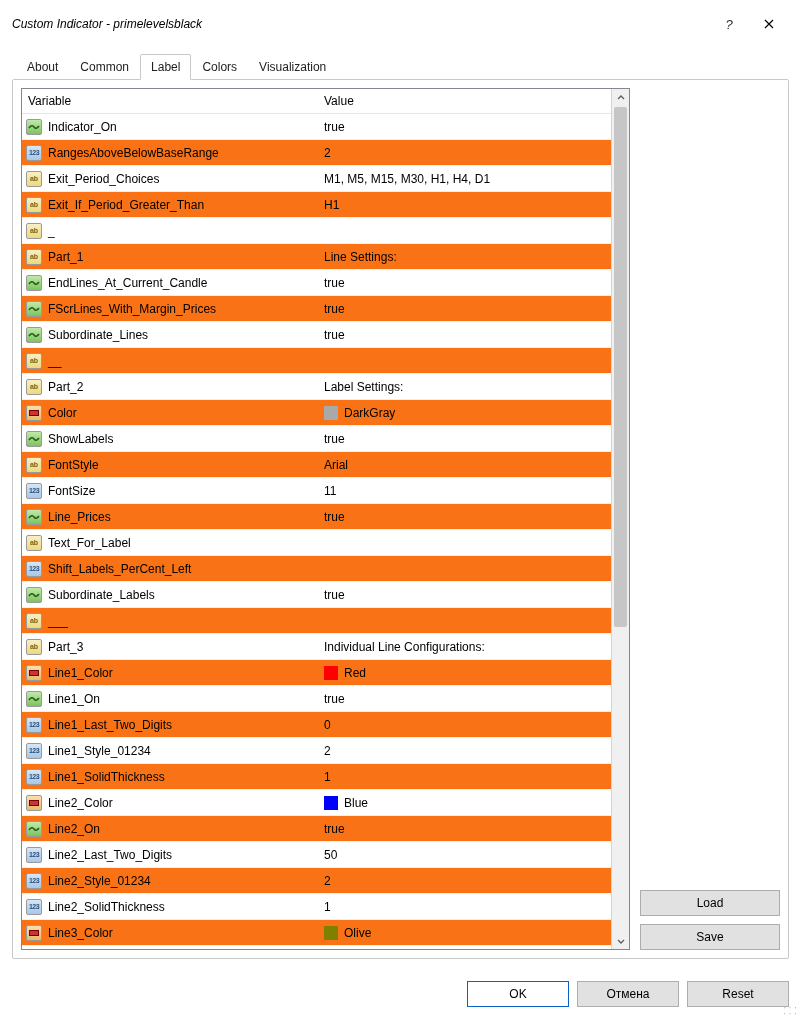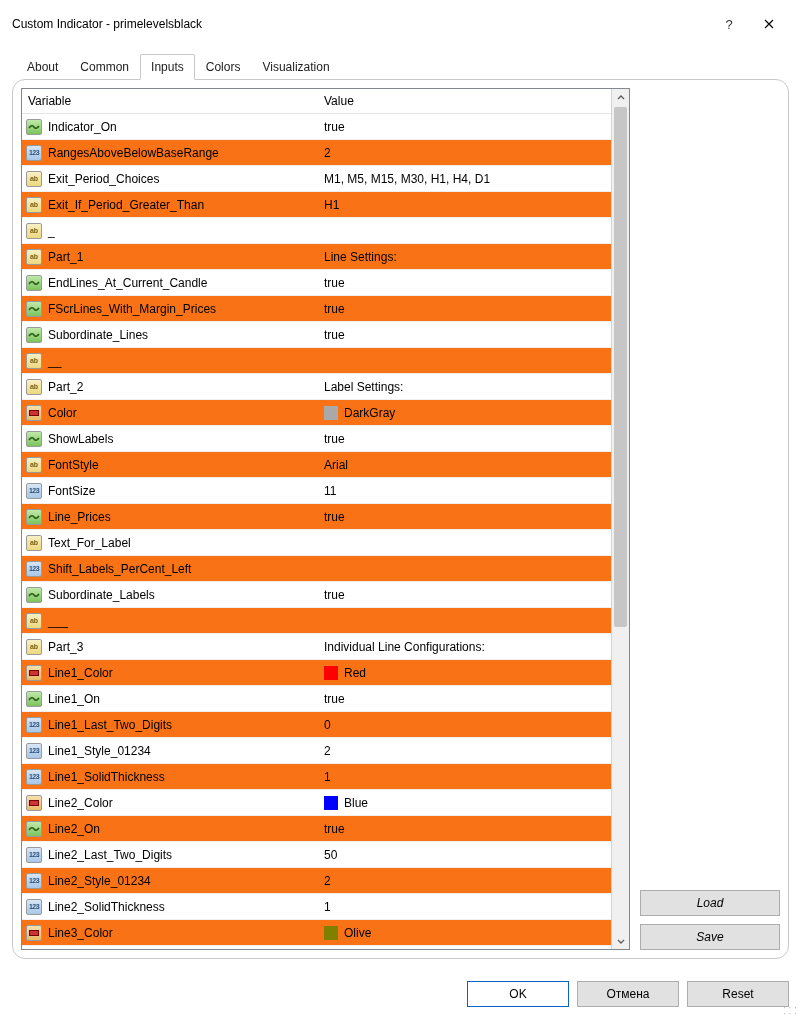--- a/index.html
+++ b/index.html
@@ -1,26 +1,26 @@
 <!DOCTYPE html>
 <html><head>
 <meta charset="utf-8">
 <style>
   html,body{margin:0;padding:0;font-family:"Segoe UI",Tahoma,Arial,sans-serif;font-size:12px;color:#000;background:#fff;}
   .window{width:801px;height:1019px;box-sizing:border-box;position:relative;padding:10px 12px 12px 12px;}
-  .titlebar{display:flex;align-items:center;height:28px;}
+  .titlebar{display:flex;align-items:center;height:28px;font-style:italic;}
   .titlebar .title{font-size:12px;}
   .titlebar .spacer{flex:1;}
   .titlebar .ctl{width:40px;height:28px;display:flex;align-items:center;justify-content:center;font-size:13px;color:#333;}
   .titlebar .help{font-family:Arial;}
   .titlebar .close svg{width:10px;height:10px;}
   .tabs{display:flex;margin-top:16px;padding-left:4px;}
   .tab{padding:5px 10px;border:1px solid transparent;border-bottom:none;font-size:12px;color:#222;cursor:default;}
   .tab.active{border-color:#c9c9c9;border-bottom:1px solid #fff;background:#fff;position:relative;z-index:2;border-radius:2px 2px 0 0;}
-  .panel{border:1px solid #c9c9c9;border-radius:13px;margin-top:-1px;padding:8px;display:flex;height:880px;box-sizing:border-box;}
+  .panel{border:1px solid #c9c9c9;border-radius:2px;margin-top:-1px;padding:8px;display:flex;height:880px;box-sizing:border-box;}
   .grid-wrap{flex:1;display:flex;border:1px solid #828790;background:#fff;min-width:0;}
   .grid{flex:1;overflow:hidden;position:relative;}
   .grid-header{display:flex;border-bottom:1px solid #e5e5e5;height:24px;align-items:center;}
   .grid-header .col{padding-left:6px;font-size:12px;color:#000;}
   .col-var{width:296px;box-sizing:border-box;}
   .col-val{flex:1;}
   .rows{}
   .row{display:flex;height:25px;align-items:center;border-bottom:1px solid #f0f0f0;}
   .row.even{background:#f97316;}
   .cell-var{width:296px;display:flex;align-items:center;padding-left:4px;box-sizing:border-box;}
@@ -37,21 +37,21 @@
   .ico.str span{font-size:7px;font-weight:bold;color:#7a5e12;}
   .ico.clr{background:linear-gradient(#f8e0b0,#e8b968);} 
   .ico.clr::after{content:"";width:8px;height:4px;background:#c33;border:1px solid #700;display:block;}
   .swatch{width:14px;height:14px;margin-right:6px;flex:0 0 14px;}
   .vscroll{width:17px;background:#f0f0f0;border-left:1px solid #d4d4d4;position:relative;}
   .vscroll .arrow{position:absolute;left:0;right:0;height:17px;display:flex;align-items:center;justify-content:center;}
   .vscroll .arrow.up{top:0;}
   .vscroll .arrow.down{bottom:0;}
   .vscroll .thumb{position:absolute;left:2px;right:2px;top:18px;height:520px;background:#c6c6c6;border-radius:2px;}
   .vscroll svg{width:8px;height:8px;}
-  .side{width:140px;margin-left:10px;display:flex;flex-direction:column;justify-content:flex-end;gap:8px;font-style:italic;}
+  .side{width:140px;margin-left:10px;display:flex;flex-direction:column;justify-content:flex-end;gap:8px;}
   .btn{height:24px;border:1px solid #adadad;background:#e1e1e1;font-size:12px;display:flex;align-items:center;justify-content:center;cursor:default;}
   .footer{position:absolute;bottom:12px;right:12px;display:flex;gap:8px;align-items:center;}
   .footer .btn{width:100px;}
   .footer .btn.primary{border:1.5px solid #0b61c4;background:#fff;}
   .grip{position:absolute;right:2px;bottom:2px;color:#b8b8b8;font-size:10px;line-height:6px;letter-spacing:2px;}
 </style>
 </head>
 <body>
 
 <div class="window">
@@ -63,21 +63,21 @@
     <span class="ctl close">
       <svg viewBox="0 0 10 10">
           <path d="M1 1 L9 9 M9 1 L1 9" stroke="#000" stroke-width="1.2" fill="none"></path>
         </svg>
     </span>
   </div>
 
   <div class="tabs" id="tabs">
       <div class="tab">About</div>
       <div class="tab">Common</div>
-      <div class="tab active">Inputs</div>
+      <div class="tab active">Label</div>
       <div class="tab">Colors</div>
       <div class="tab">Visualization</div>
     </div>
 
   <div class="panel">
     <div class="grid-wrap">
       <div class="grid">
         <div class="grid-header">
           <div class="col col-var">Variable</div>
           <div class="col col-val">Value</div>

